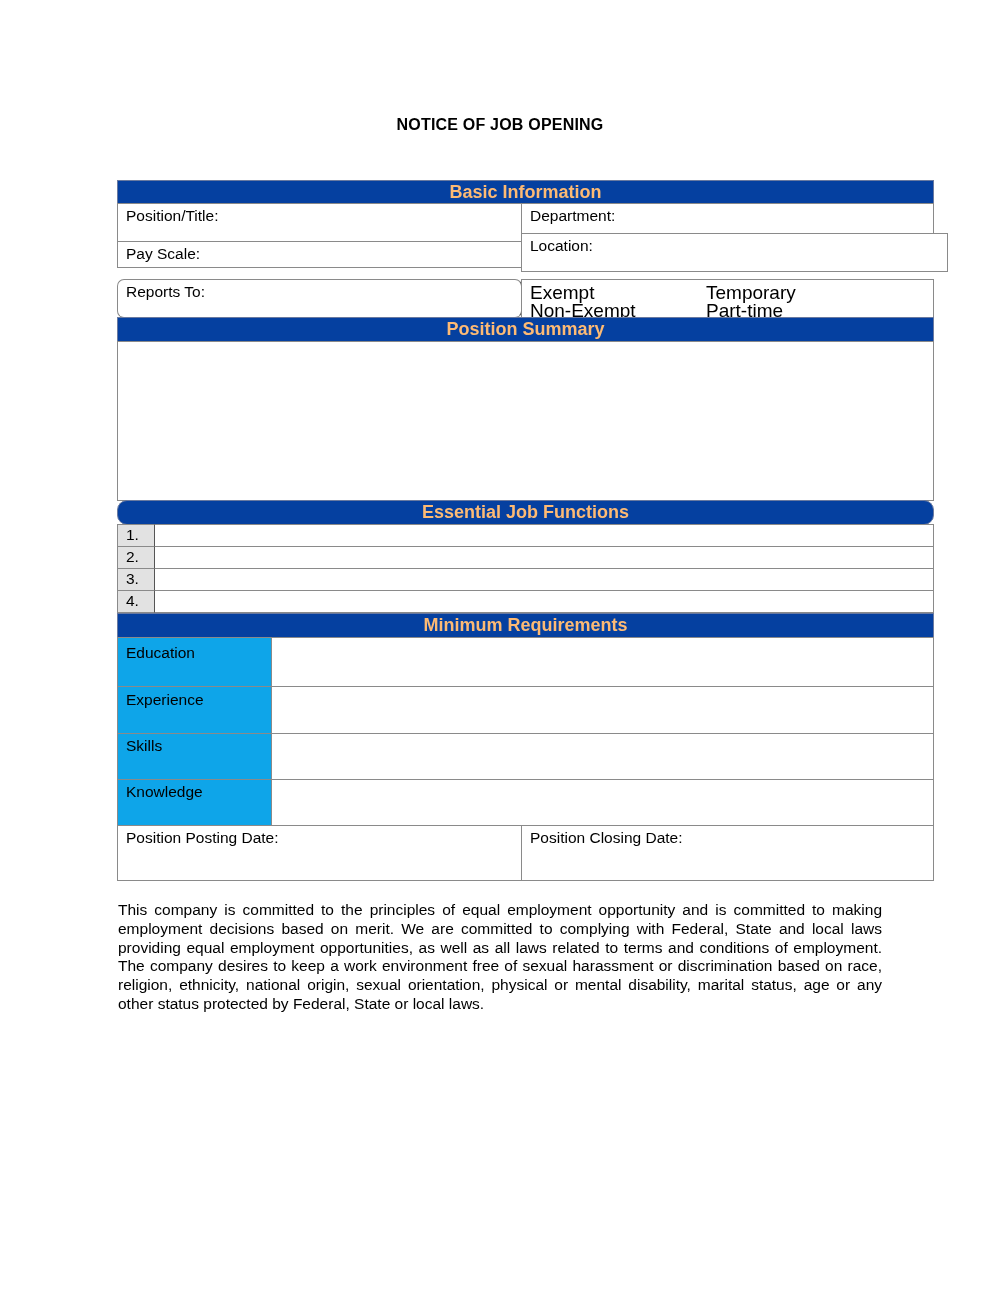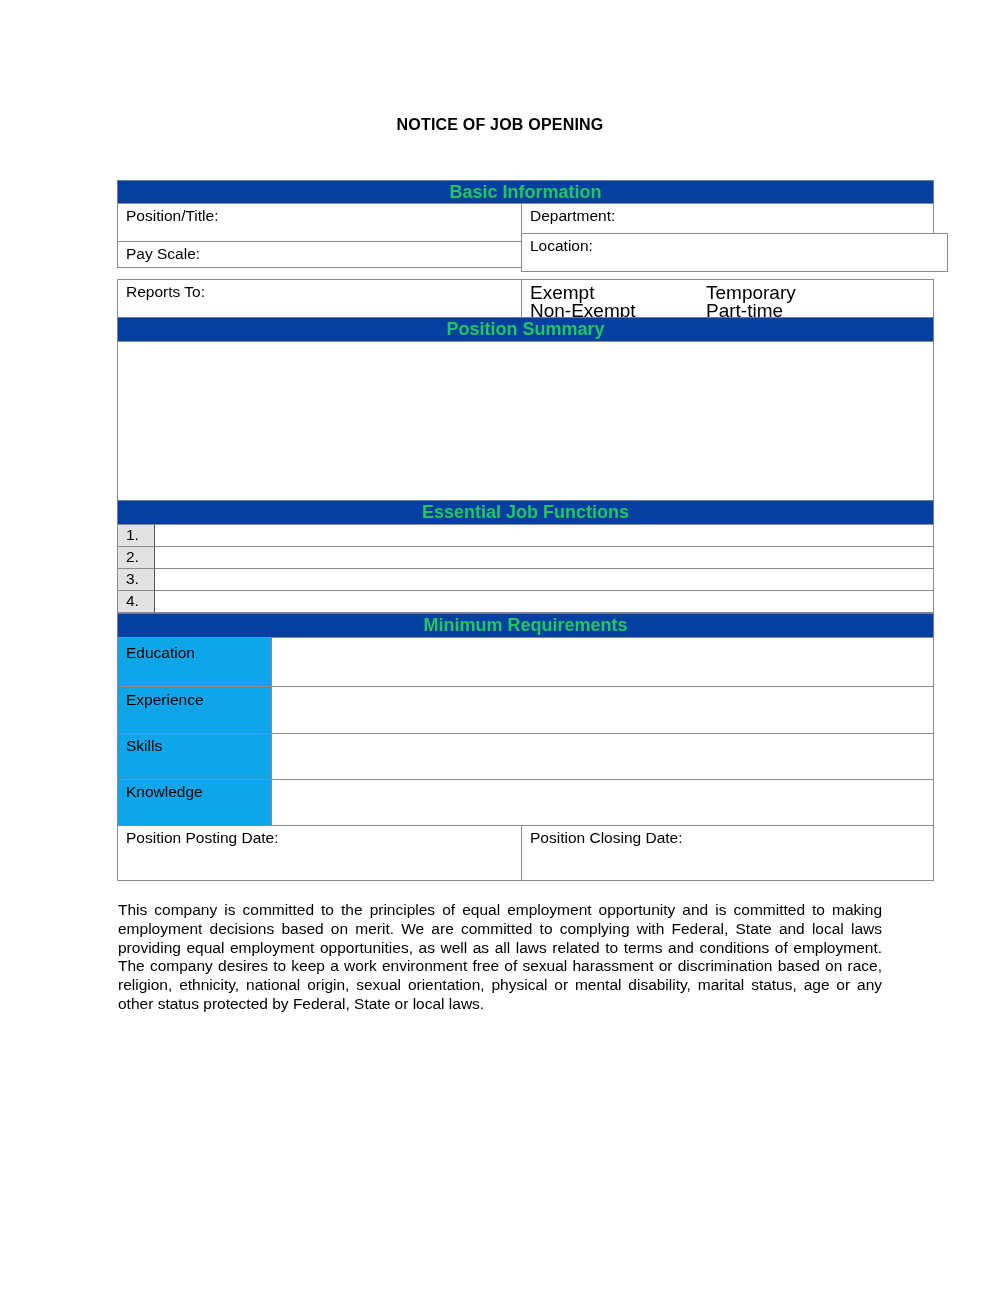--- a/index.html
+++ b/index.html
@@ -1,19 +1,19 @@
 <!DOCTYPE html>
 <html><head>
 <meta charset="utf-8">
 <style>
   html, body { margin: 0; padding: 0; background: #ffffff; }
   body { width: 1000px; height: 1290px; position: relative; font-family: "Liberation Sans", sans-serif; color: #000; }
   .title { position: absolute; left: 0; width: 1000px; top: 116px; text-align: center; font-weight: bold; font-size: 16px; letter-spacing: 0.2px; }
   .row { position: absolute; left: 117px; width: 817px; box-sizing: border-box; }
-  .band { background: #0540a0; color: #22c55e; font-weight: bold; font-size: 18px; text-align: center; border: 1px solid #6a7aa0; box-sizing: border-box; line-height: 23px; }
+  .band { background: #0540a0; color: #fdba74; font-weight: bold; font-size: 18px; text-align: center; border: 1px solid #6a7aa0; box-sizing: border-box; line-height: 23px; }
   .cell { position: absolute; box-sizing: border-box; border: 1px solid #8a8a8a; font-size: 15.5px; padding: 3px 0 8px 8px; background: #fff; }
   .cell.dark-r { border-right: 1px solid #555; }
   .opt { position: absolute; font-size: 19px; }
   .num { position: absolute; box-sizing: border-box; border: 1px solid #8a8a8a; background: #e2e2e2; font-size: 15.5px; padding: 1px 0 0 8px; }
   .line { position: absolute; box-sizing: border-box; border: 1px solid #8a8a8a; border-left: 1px solid #555; background: #fff; }
   .req-label { position: absolute; box-sizing: border-box; border: 1px solid #8a8a8a; border-right: 1px solid #555; background: #0ea5e9; font-size: 15.5px; padding-left: 8px; display: flex; align-items: flex-end; padding-bottom: 24px; }
   .req-field { position: absolute; box-sizing: border-box; border: 1px solid #8a8a8a; background: #fff; }
   .eeo { position: absolute; left: 118px; top: 901px; width: 764px; font-size: 15.5px; line-height: 18.8px; text-align: justify; }
 </style>
 </head>
@@ -22,32 +22,32 @@
 <div class="title">NOTICE OF JOB OPENING</div>
 
 <div class="row band" style="top:180px;height:24px;">Basic Information</div>
 
 <div class="cell dark-r" style="left:117px;top:203px;width:405px;height:39px;"><span>Position/Title:</span></div>
 <div class="cell" style="left:521px;top:203px;width:413px;height:39px;"><span>Department:</span></div>
 
 <div class="cell dark-r" style="left:117px;top:241px;width:405px;height:27px;"><span>Pay Scale:</span></div>
 <div class="cell" style="left:521px;top:233px;width:427px;height:39px;"><span>Location:</span></div>
 
-<div class="cell dark-r" style="left:117px;top:279px;width:405px;height:39px;"><span>Reports To:</span></div>
+<div class="cell dark-r" style="left:117px;top:279px;width:405px;height:39px;border-radius:7px;"><span>Reports To:</span></div>
 <div class="cell" style="left:521px;top:279px;width:413px;height:39px;padding:0;">
   <span class="opt" style="left:8px;top:2px;">Exempt</span>
   <span class="opt" style="left:8px;top:20px;">Non-Exempt</span>
   <span class="opt" style="left:184px;top:2px;">Temporary</span>
   <span class="opt" style="left:184px;top:20px;">Part-time</span>
 </div>
 
 <div class="row band" style="top:317px;height:25px;">Position Summary</div>
 <div class="cell" style="left:117px;top:341px;width:817px;height:160px;"></div>
 
-<div class="row band" style="top:500px;height:25px;">Essential Job Functions</div>
+<div class="row band" style="top:500px;height:25px;border-radius:10px;">Essential Job Functions</div>
 
 <div class="num" style="left:117px;top:524px;width:38px;height:23px;">1.</div>
 <div class="line" style="left:154px;top:524px;width:780px;height:23px;"></div>
 <div class="num" style="left:117px;top:546px;width:38px;height:23px;">2.</div>
 <div class="line" style="left:154px;top:546px;width:780px;height:23px;"></div>
 <div class="num" style="left:117px;top:568px;width:38px;height:23px;">3.</div>
 <div class="line" style="left:154px;top:568px;width:780px;height:23px;"></div>
 <div class="num" style="left:117px;top:590px;width:38px;height:23px;">4.</div>
 <div class="line" style="left:154px;top:590px;width:780px;height:23px;"></div>
 

